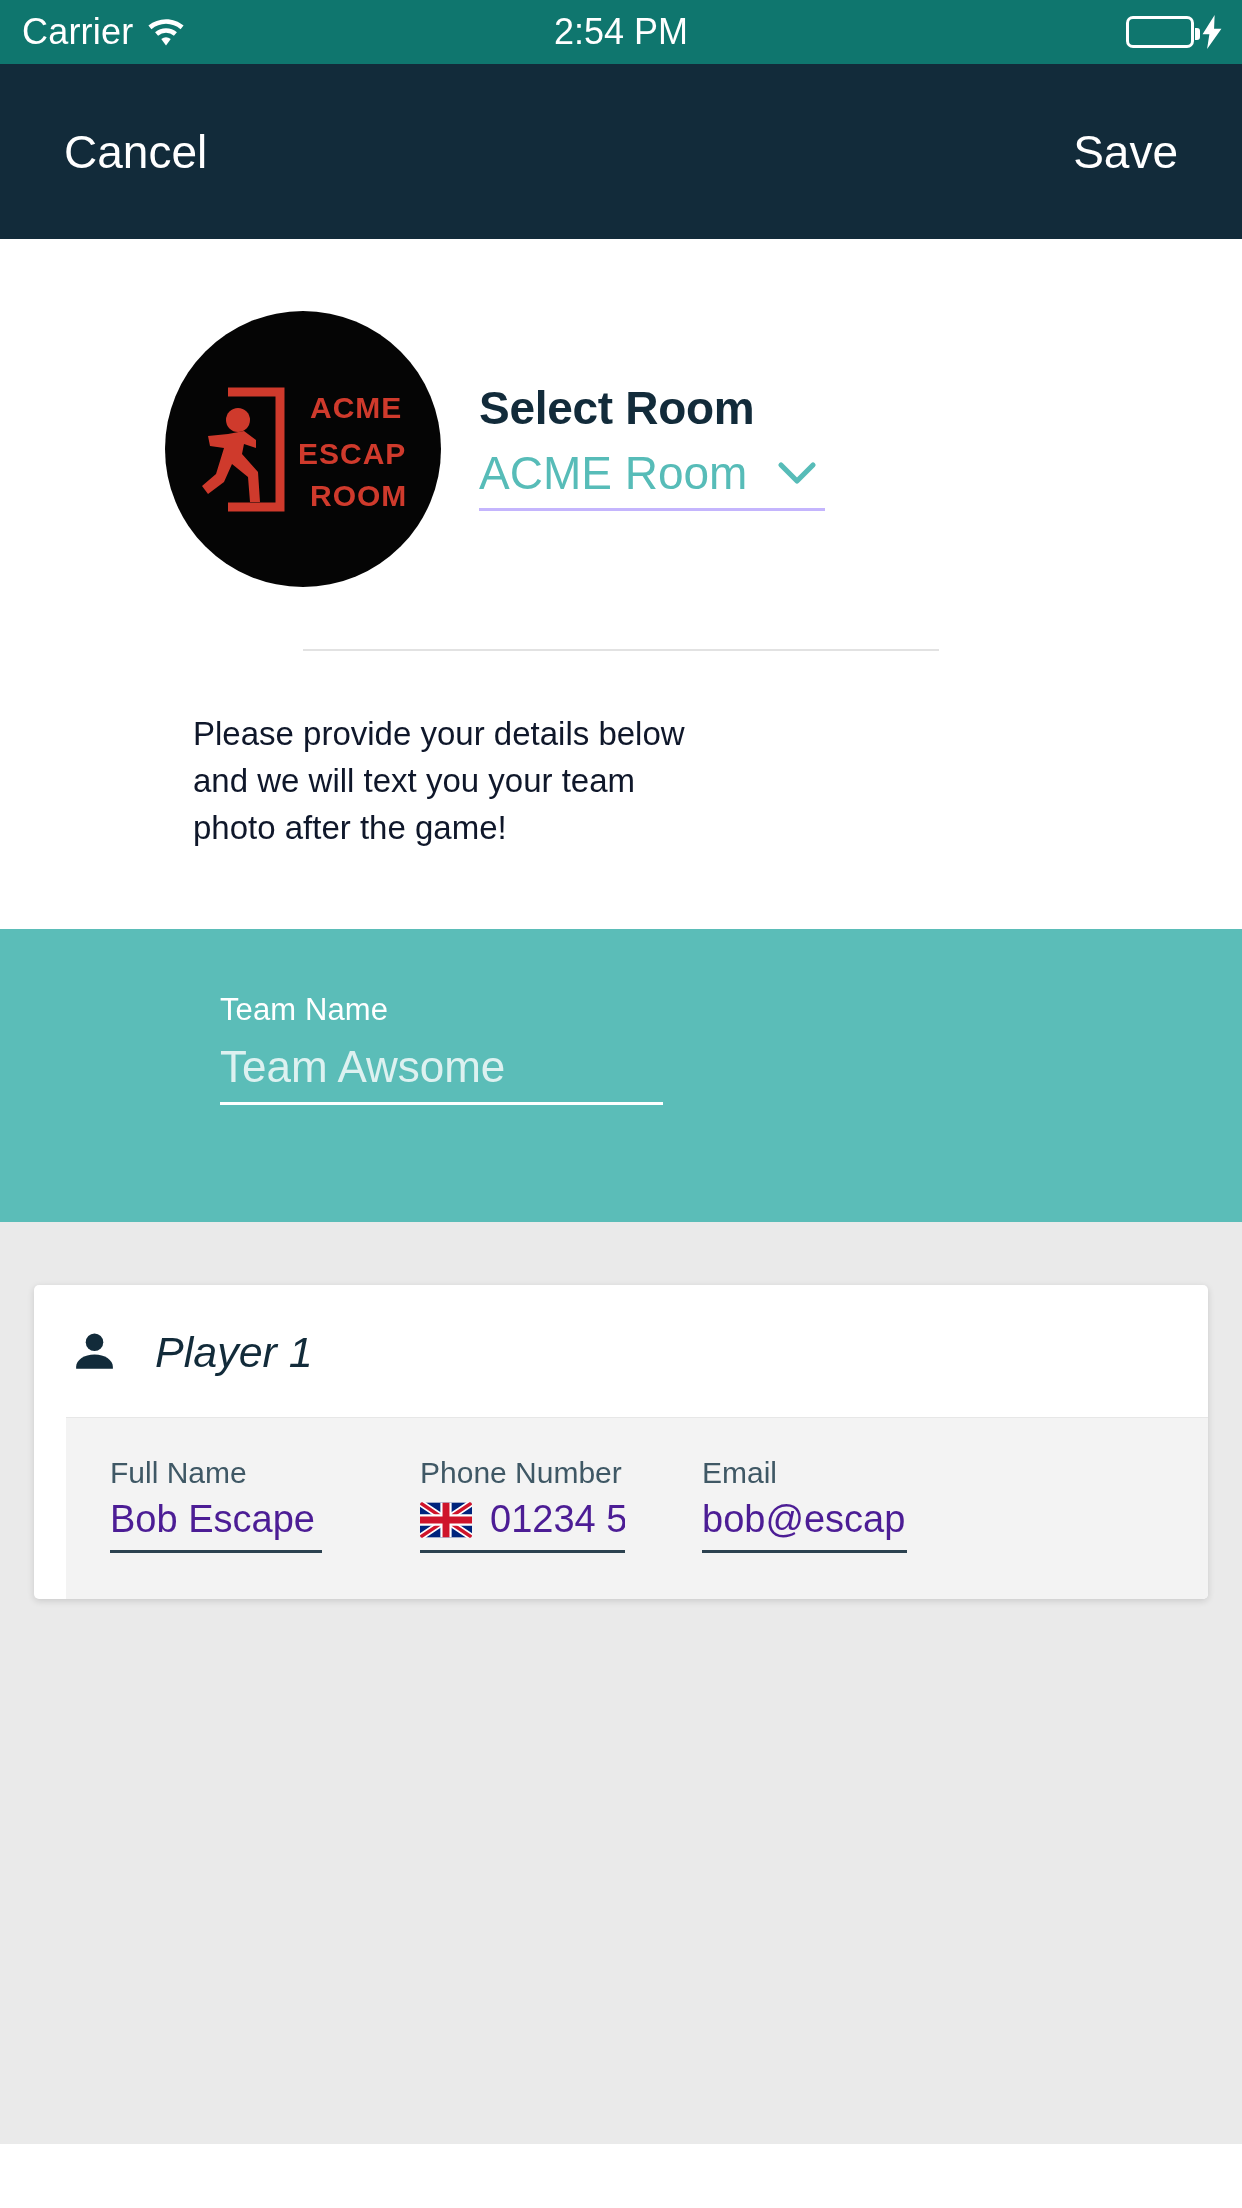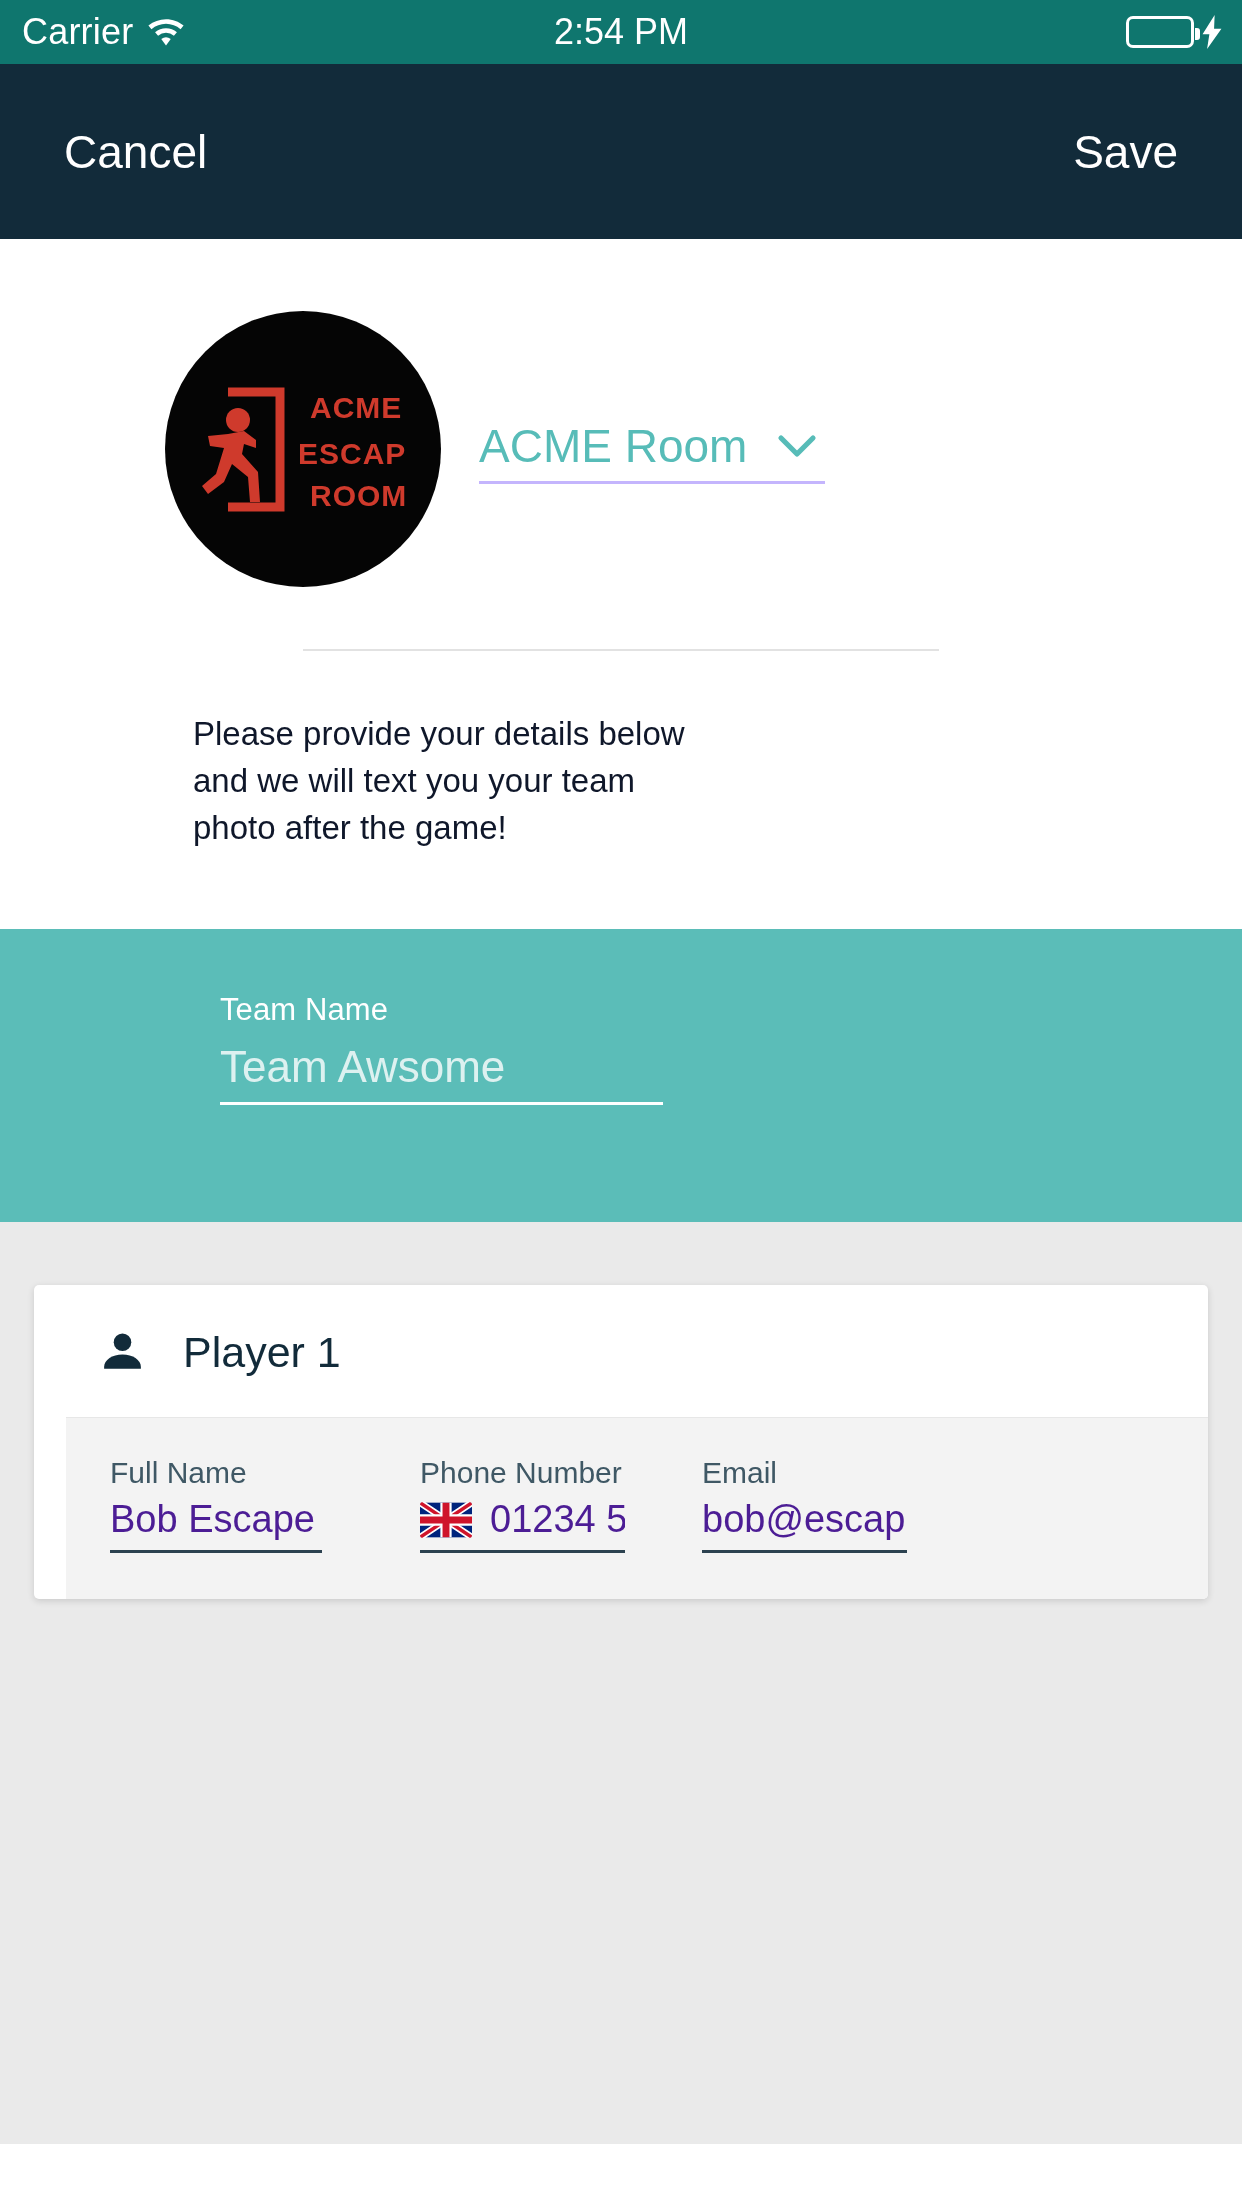--- a/index.html
+++ b/index.html
@@ -198,21 +198,22 @@
     margin: 0 34px;
     background: #ffffff;
     border-radius: 5px;
     box-shadow: 0 2px 7px rgba(0,0,0,0.14);
     overflow: hidden;
   }
   .player-header {
     display: flex;
     align-items: center;
     gap: 28px;
-    padding: 43px 0 40px 64px;
+    padding: 43px 0 40px 36px;
+    font-style: italic;
   }
   .person-icon { width: 49px; height: 49px; display: block; }
   .player-title {
     font-size: 43px;
     color: #122b3a;
     font-weight: 400;
     padding-left: 8px;
   }
   .fields-row {
     display: flex;
@@ -302,20 +303,21 @@
         <circle cx="40" cy="38" r="12" fill="#cf3a2c"></circle>
         <path fill="#cf3a2c" d="M30 52 L46 49 L58 58 L58 66 L46 62 L44 72 L60 90 L62 120 L52 120 L50 95 L34 82 L26 100 L10 112 L4 104 L18 92 L26 66 L12 64 L10 54 Z"></path>
 
         <text x="112" y="36" fill="#cf3a2c" font-family="Liberation Sans, sans-serif" font-size="30" font-weight="700" letter-spacing="1">ACME</text>
         <text x="100" y="82" fill="#cf3a2c" font-family="Liberation Sans, sans-serif" font-size="30" font-weight="700" letter-spacing="1">ESCAPE</text>
         <text x="112" y="124" fill="#cf3a2c" font-family="Liberation Sans, sans-serif" font-size="30" font-weight="700" letter-spacing="1">ROOM</text>
       </svg>
     </div>
 
     <div class="room-block">
+      <div class="room-title">Select Room</div>
       <div class="room-select">
         <span class="room-value">ACME Room</span>
         <span>
           <svg class="chev-icon" viewBox="0 0 20 13">
             <path fill="none" stroke="#57bcb8" stroke-width="2.6" stroke-linecap="round" stroke-linejoin="round" d="M2 2.5 L10 10.5 L18 2.5"></path>
           </svg>
         </span>
       </div>
     </div>
   </div>

